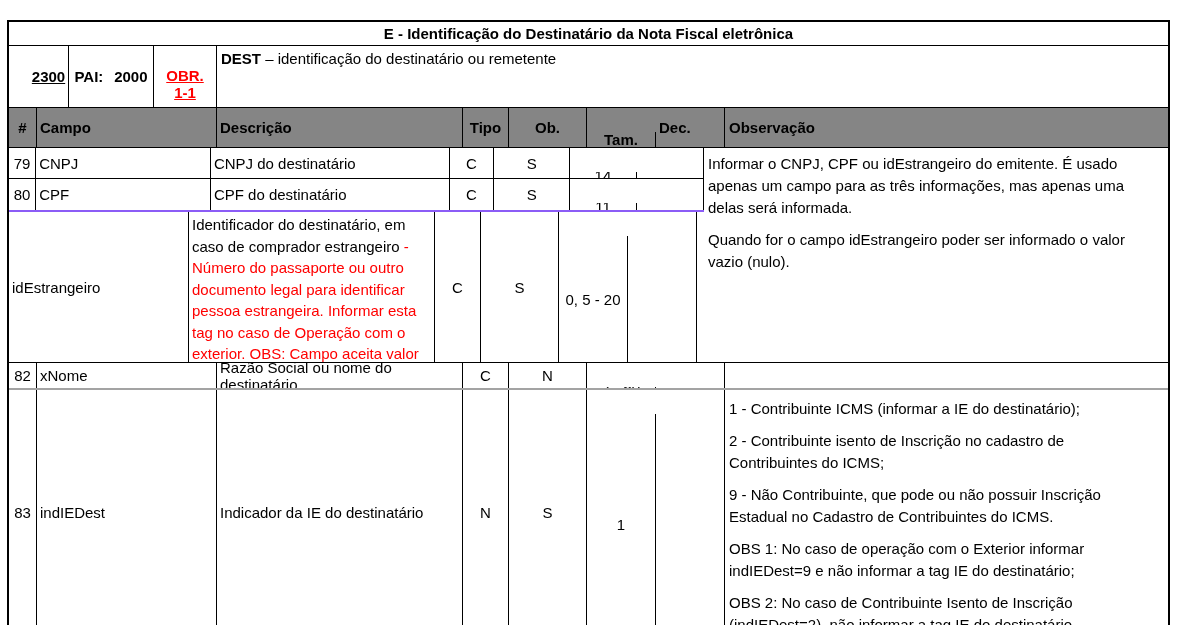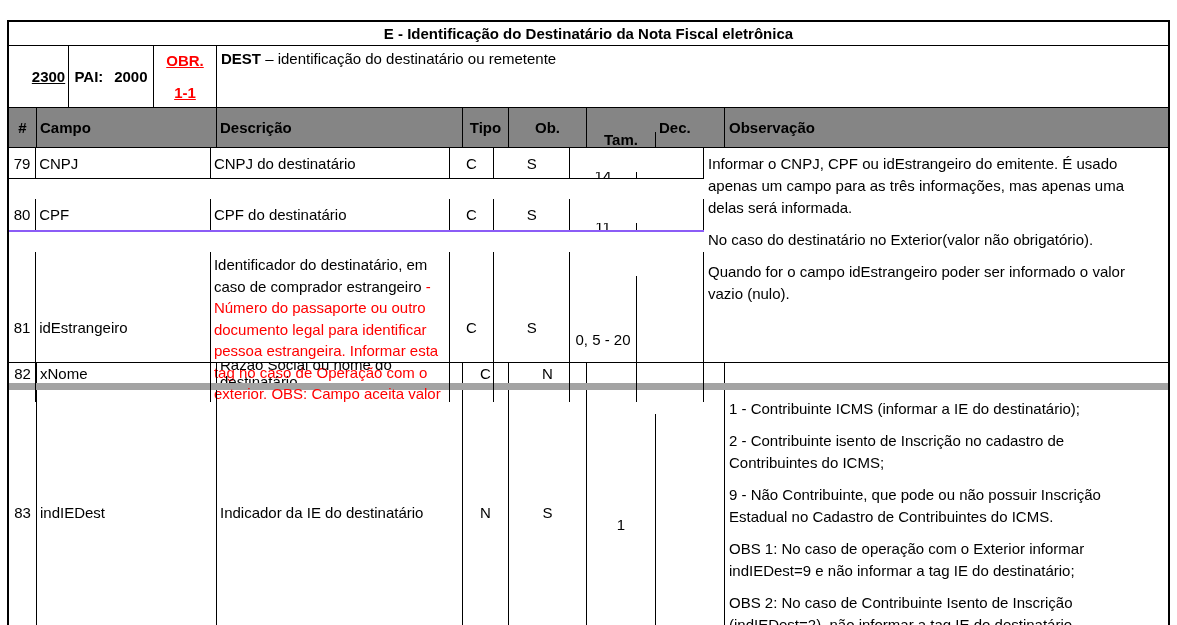--- a/index.html
+++ b/index.html
@@ -30,21 +30,21 @@
     border-bottom: 1px solid #000;
     font-weight: bold;
     text-align: center;
     line-height: 23px;
   }
 
   
   .info-row { height: 62px; border-bottom: 1px solid #000; }
   .info-id   { width: 60px; display: flex; align-items: center; justify-content: center; padding-left: 20px; }
   .info-pai  { width: 85px; display: flex; flex-direction: row; align-items: center; justify-content: space-around; padding: 6px 0; }
-  .info-obr  { width: 63px; display: flex; flex-direction: column; align-items: center; justify-content: space-between; padding: 6px 0; }
+  .info-obr  { width: 63px; display: flex; flex-direction: column; align-items: center; justify-content: flex-end; padding: 6px 0; }
   .info-dest { flex: 1; padding: 4px 3px 0 4px; }
 
   
   .header-row { height: 40px; background: #858585; border-bottom: 1px solid #000; }
   .header-row .cell { font-weight: bold; display: flex; align-items: center; }
 
   
   .c-num  { width: 28px; justify-content: center; text-align: center; }
   .c-campo{ width: 180px; padding-left: 3px; }
   .c-desc { width: 246px; padding-left: 3px; }
@@ -52,25 +52,25 @@
   .c-ob   { width: 78px; justify-content: center; text-align: center; }
   .c-tam  { width: 69px; justify-content: center; text-align: center; margin-top: 24px; }
   .c-dec  { width: 69px; padding-left: 3px; }
   .c-obs  { flex: 1; padding: 5px 20px 0 4px; }
 
   
   .data-row .cell { display: flex; align-items: center; }
   .r79 { height: 31px; border-bottom: 1px solid #000; }
   .r80 { height: 33px; border-bottom: 2px solid #8b5cf6; }
   .r81 { height: 150px; }
-  .r82 { height: 27px; border-bottom: 7px solid #a3a3a3; }
+  .r82 { height: 27px; border-bottom: 2px solid #a3a3a3; }
   .r83 { height: 244px; }
 
   .merged-block { display: flex; height: 215px; border-bottom: 1px solid #000; }
-  .merged-left { width: 695px; display: flex; flex-direction: column; gap: 20px; }
+  .merged-left { width: 695px; display: flex; flex-direction: column; }
   .merged-left .row .c-dec:last-child { border-right: 1px solid #000; }
   .merged-obs { flex: 1; padding: 5px 4px 0 4px; }
 
   .desc-long {
     display: block !important;
     padding: 2px 2px 0 3px;
     line-height: 21.5px;
   }
   .obs-par p { margin: 0 16px 10px 0; line-height: 22px; }
   .obs-top { align-items: flex-start !important; }
@@ -127,33 +127,31 @@
         <div class="cell c-num">80</div>
         <div class="cell c-campo">CPF</div>
         <div class="cell c-desc">CPF do destinatário</div>
         <div class="cell c-tipo">C</div>
         <div class="cell c-ob">S</div>
         <div class="cell c-tam">11</div>
         <div class="cell c-dec"></div>
       </div>
 
       <div class="row data-row r81">
-        <div class="cell c-num">81</div>
         <div class="cell c-campo">idEstrangeiro</div>
         <div class="cell c-desc desc-long"><span>Identificador do destinatário, em caso de comprador estrangeiro </span><span class="red">- Número do passaporte ou outro documento legal para identificar pessoa estrangeira. Informar esta tag no caso de Operação com o exterior. OBS: Campo aceita valor vazio.</span></div>
         <div class="cell c-tipo">C</div>
         <div class="cell c-ob">S</div>
         <div class="cell c-tam">0,  5 - 20</div>
         <div class="cell c-dec"></div>
       </div>
 
     </div>
     <div class="merged-obs obs-par">
       <p>Informar o CNPJ, CPF ou idEstrangeiro do emitente. É usado apenas um campo para as três informações, mas apenas uma delas será informada.</p>
-      <p>No caso do destinatário no Exterior(valor não obrigatório).</p>
       <p>Quando for o campo idEstrangeiro poder ser informado o valor vazio (nulo).</p>
     </div>
   </div>
 
   <div class="row data-row r82">
     <div class="cell c-num">82</div>
     <div class="cell c-campo">xNome</div>
     <div class="cell c-desc">Razão Social ou nome do destinatário</div>
     <div class="cell c-tipo">C</div>
     <div class="cell c-ob">N</div>

